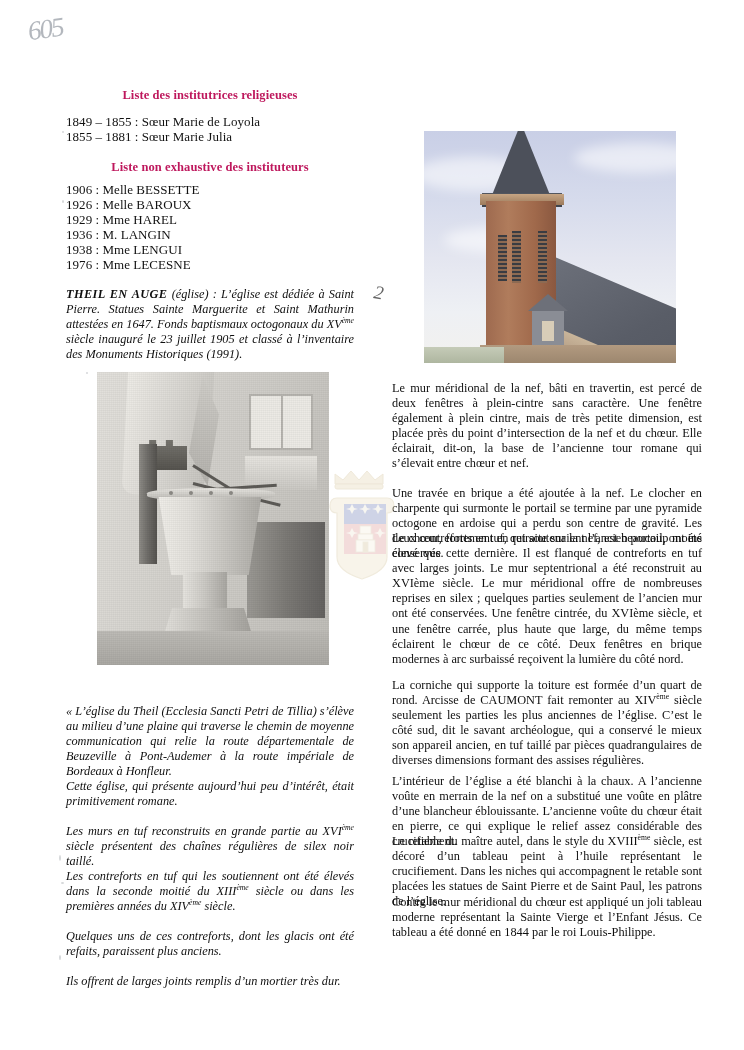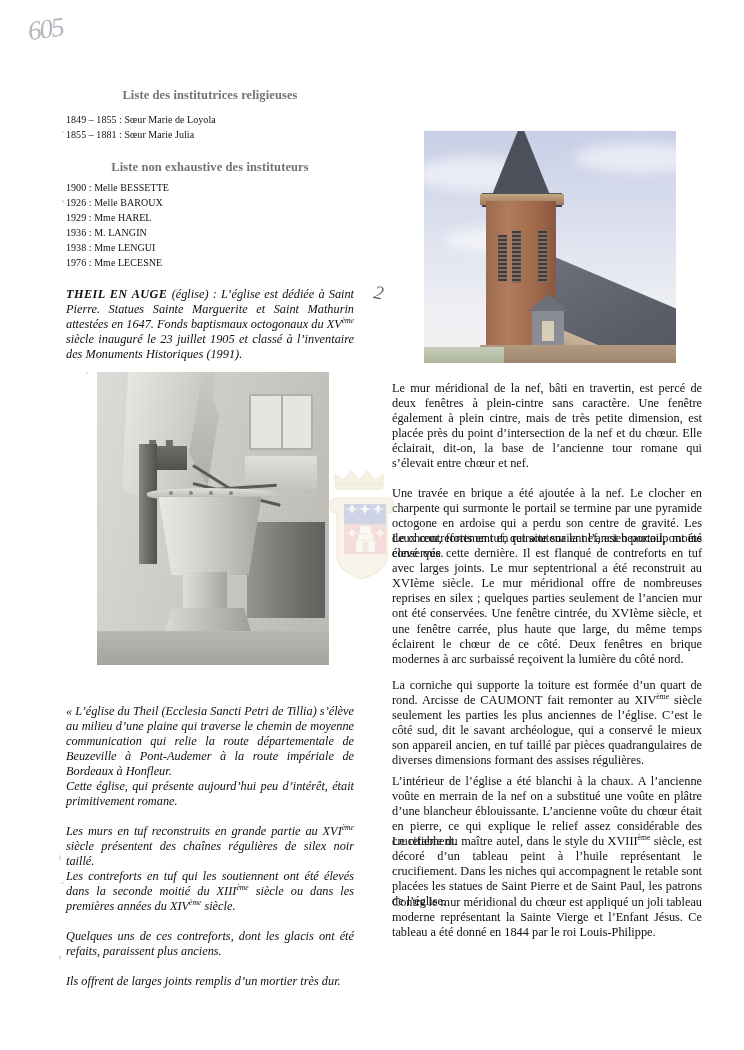--- a/index.html
+++ b/index.html
@@ -12,26 +12,26 @@
   .handwrite{
     position:absolute;color:#9aa0a8;font-family:"Liberation Serif",serif;
     font-style:italic;opacity:.75;user-select:none;
   }
   #hw-605{left:28px;top:14px;font-size:27px;transform:rotate(-8deg);letter-spacing:-2px;}
   #hw-mark{left:374px;top:282px;font-size:19px;color:#4a4a4a;opacity:.85;transform:rotate(10deg);}
   .speck{position:absolute;background:#b9bcc0;border-radius:50%;opacity:.6;}
 
   
   .hdg{
-    position:absolute;font-weight:bold;font-size:12.5px;color:#737373;
+    position:absolute;font-weight:bold;font-size:12.5px;color:#be185d;
     letter-spacing:.1px;text-align:center;
   }
   
   .lline{
-    position:absolute;font-size:10px;color:#111;white-space:nowrap;
+    position:absolute;font-size:13px;color:#111;white-space:nowrap;
     letter-spacing:.05px;
   }
 
   
   .para{
     position:absolute;font-size:12.3px;line-height:15.1px;color:#0f0f0f;
     text-align:justify;text-justify:inter-word;
     -webkit-hyphens:none;hyphens:none;
   }
   .para b{font-weight:bold;letter-spacing:.4px;}
@@ -203,21 +203,21 @@
   <div class="speck" style="left:59px;top:955px;width:2px;height:5px;"></div>
   <div class="speck" style="left:86px;top:372px;width:2px;height:2px;"></div>
 
   <div class="hdg" style="left:66px;top:88px;width:288px;">Liste des institutrices religieuses</div>
 
   <div class="lline" style="left:66px;top:114px;">1849 – 1855 : Sœur Marie de Loyola</div>
   <div class="lline" style="left:66px;top:129px;">1855 – 1881 : Sœur Marie Julia</div>
 
   <div class="hdg" style="left:66px;top:160px;width:288px;">Liste non exhaustive des instituteurs</div>
 
-  <div class="lline" style="left:66px;top:182px;">1900 : Melle BESSETTE</div>
+  <div class="lline" style="left:66px;top:182px;">1906 : Melle BESSETTE</div>
   <div class="lline" style="left:66px;top:197px;">1926 : Melle BAROUX</div>
   <div class="lline" style="left:66px;top:212px;">1929 : Mme HAREL</div>
   <div class="lline" style="left:66px;top:227px;">1936 : M. LANGIN</div>
   <div class="lline" style="left:66px;top:242px;">1938 : Mme LENGUI</div>
   <div class="lline" style="left:66px;top:257px;">1976 : Mme LECESNE</div>
 
   <div class="para colL" style="top:287px;">
     <b>THEIL EN AUGE</b>
     <span>(église)</span><span> : L’église est dédiée à Saint Pierre.  Statues Sainte Marguerite et Saint Mathurin attestées en 1647. Fonds baptismaux octogonaux du XV</span><sup>ème</sup><span> siècle inauguré le 23 juillet 1905 et classé à l’inventaire des Monuments Historiques (1991).</span>
   </div>

